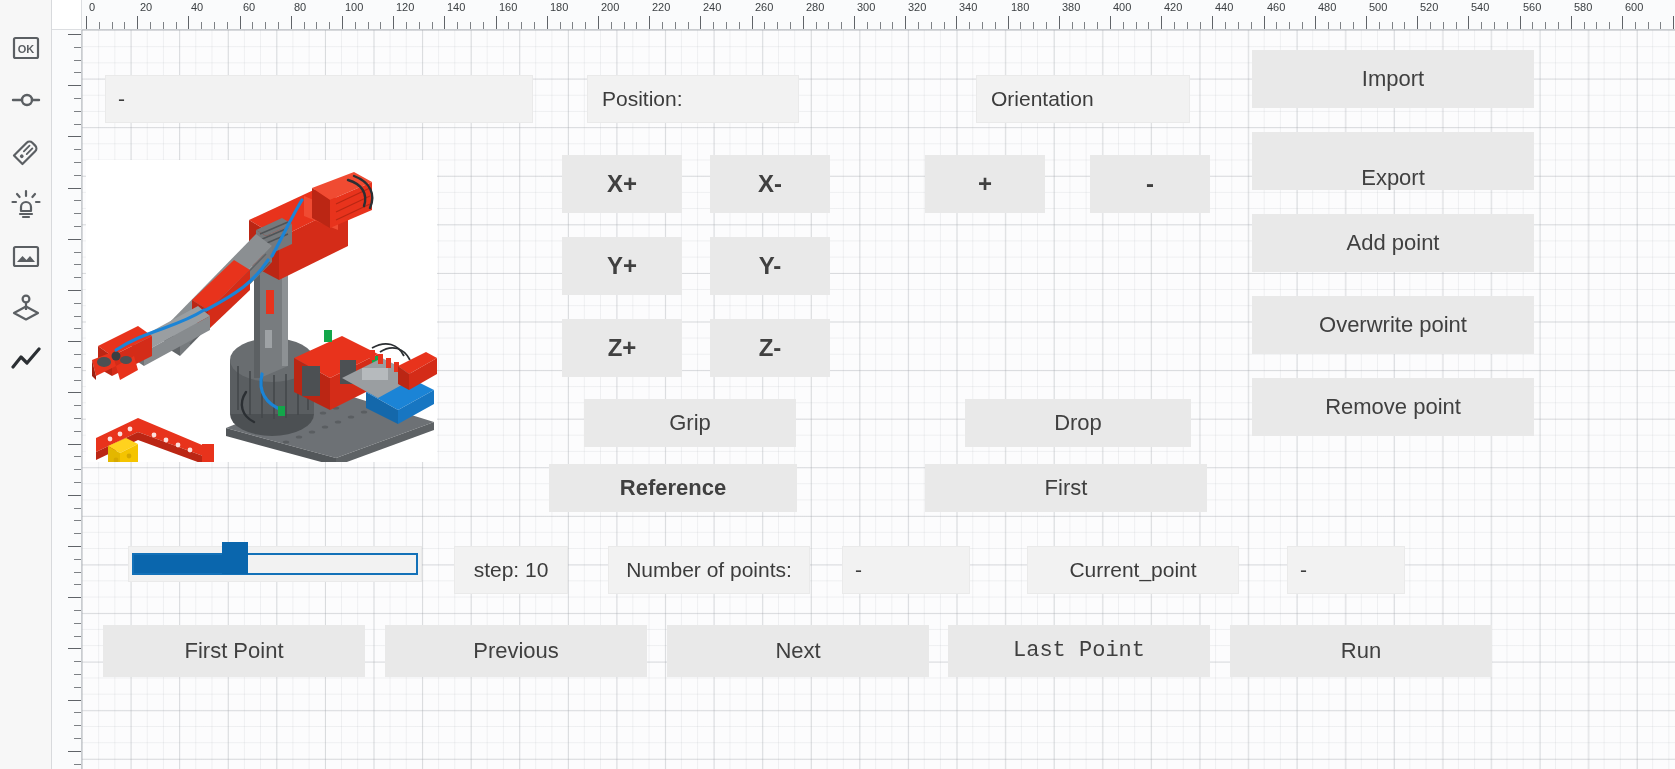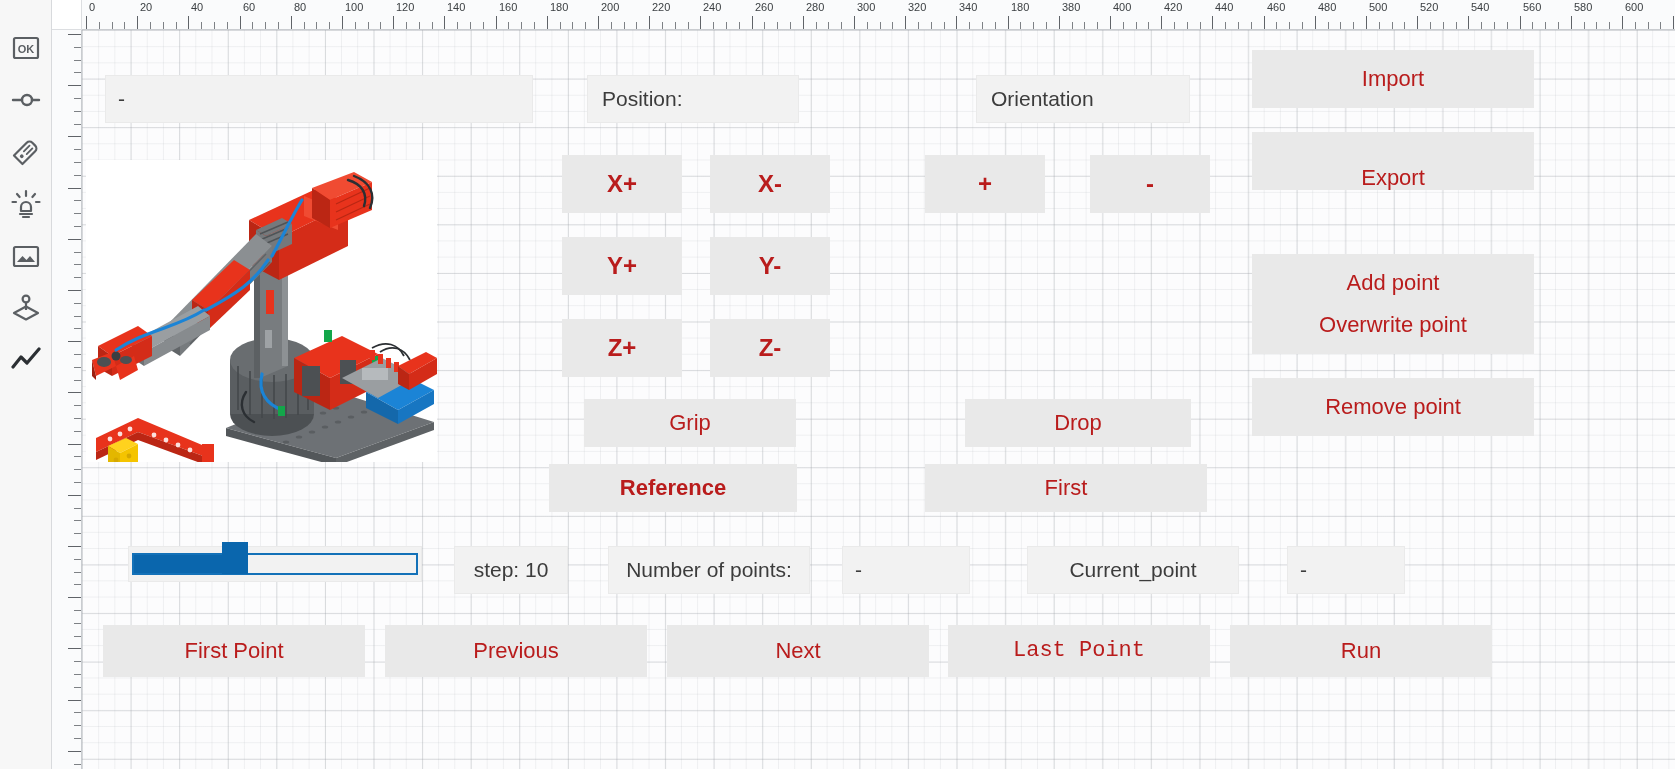--- a/index.html
+++ b/index.html
@@ -117,21 +117,21 @@
     overflow: hidden;
   }
 
   
   .w { position: absolute; }
 
   
   .btn {
     background: #e9e9e9;
     border: none;
-    color: #b91c1c;
+    color: #404040;
     font-family: "Liberation Sans", sans-serif;
     font-size: 22px;
     font-weight: 400;
     display: flex;
     align-items: center;
     justify-content: center;
     cursor: pointer;
     text-align: center;
     line-height: 1.1;
     user-select: none;
@@ -769,21 +769,21 @@
     <div class="w btn" style="left:843px; top:434px; width:282px; height:48px;">
       <span>First</span>
     </div>
 
     <div class="w btn" style="left:1170px; top:20px; width:282px; height:58px;">
       <span>Import</span>
     </div>
     <div class="w btn" style="left:1170px; top:102px; width:282px; height:58px;align-items:flex-end;">
       <span>Export</span>
     </div>
-    <div class="w btn" style="left:1170px; top:184px; width:282px; height:58px;margin-top:40px;">
+    <div class="w btn" style="left:1170px; top:184px; width:282px; height:58px;">
       <span>Add point</span>
     </div>
     <div class="w btn" style="left:1170px; top:266px; width:282px; height:58px;">
       <span>Overwrite point</span>
     </div>
     <div class="w btn" style="left:1170px; top:348px; width:282px; height:58px;">
       <span>Remove point</span>
     </div>
 
     <div class="w slider" style="left:46px; top:516px; width:294px; height:36px;">

